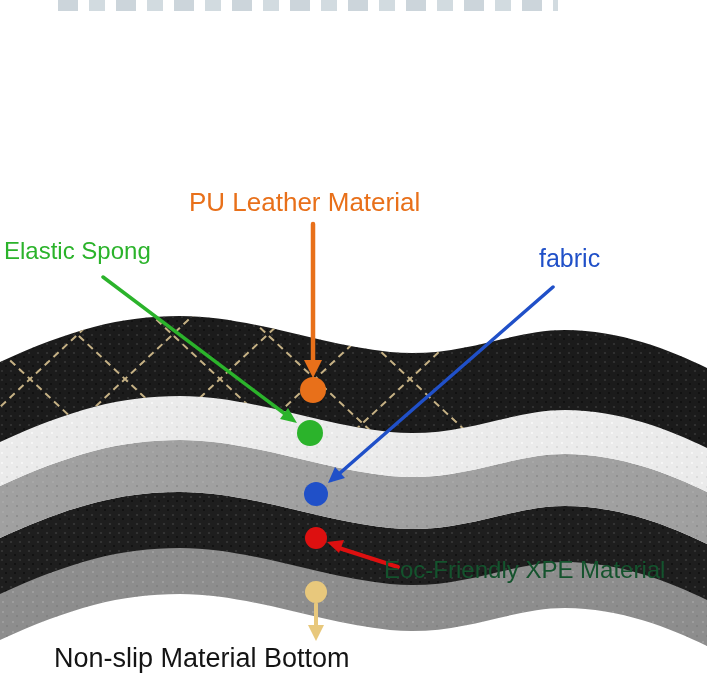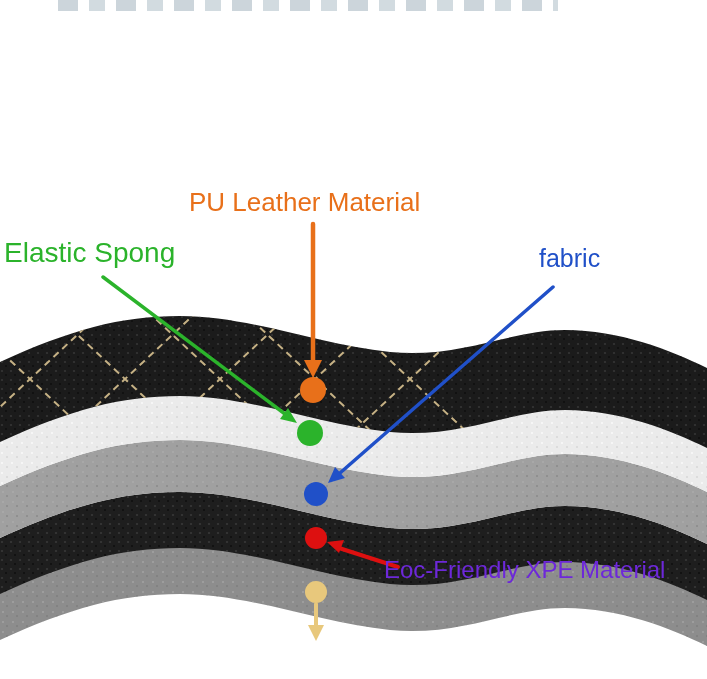--- a/index.html
+++ b/index.html
@@ -1,20 +1,20 @@
 <!DOCTYPE html>
 <html><head>
 <meta charset="utf-8">
 <style>
   html,body{margin:0;padding:0;background:#fff;}
   .stage{position:relative;width:707px;height:679px;background:#ffffff;overflow:hidden;
          font-family:"Liberation Sans",sans-serif;}
   .label{position:absolute;white-space:nowrap;line-height:1.1;}
   .label-pu{left:189px;top:188px;font-size:26px;}
-  .label-elastic{left:4px;top:238px;font-size:28px;}
+  .label-elastic{left:4px;top:238px;font-size:24px;}
   .label-fabric{left:539px;top:245px;font-size:25px;}
   .label-xpe{left:384px;top:557px;font-size:24px;}
   .label-nonslip{left:54px;top:644px;font-size:27px;}
   .diagram-svg{position:absolute;left:0;top:0;}
   .cropped-top-text{position:absolute;left:58px;top:0;width:500px;height:11px;opacity:.45;
     background:repeating-linear-gradient(90deg,#8fa3b0 0 20px,transparent 20px 31px,#9db0bc 31px 47px,transparent 47px 58px);
     filter:blur(0.6px);}
 </style>
 </head>
 <body>
@@ -100,14 +100,15 @@
       <circle cx="310" cy="433" r="13" fill="#2bb32b"></circle>
       <circle cx="316" cy="494" r="12" fill="#2050c8"></circle>
       <circle cx="316" cy="538" r="11" fill="#dd1010"></circle>
       <circle cx="316" cy="592" r="11" fill="#e8c87c"></circle>
     </g>
   </svg>
 
   <div class="label label-pu" style="color: rgb(232, 112, 26);">PU Leather Material</div>
   <div class="label label-elastic" style="color: rgb(43, 179, 43);">Elastic Spong</div>
   <div class="label label-fabric" style="color: rgb(32, 80, 200);">fabric</div>
-  <div class="label label-xpe" style="color: #6d28d9;">Eoc-Friendly XPE Material</div>
+  <div class="label label-xpe" style="color: #14532d;">Eoc-Friendly XPE Material</div>
+  <div class="label label-nonslip" style="color: rgb(20, 20, 20);">Non-slip Material Bottom</div>
 </div>
 
 </body></html>

